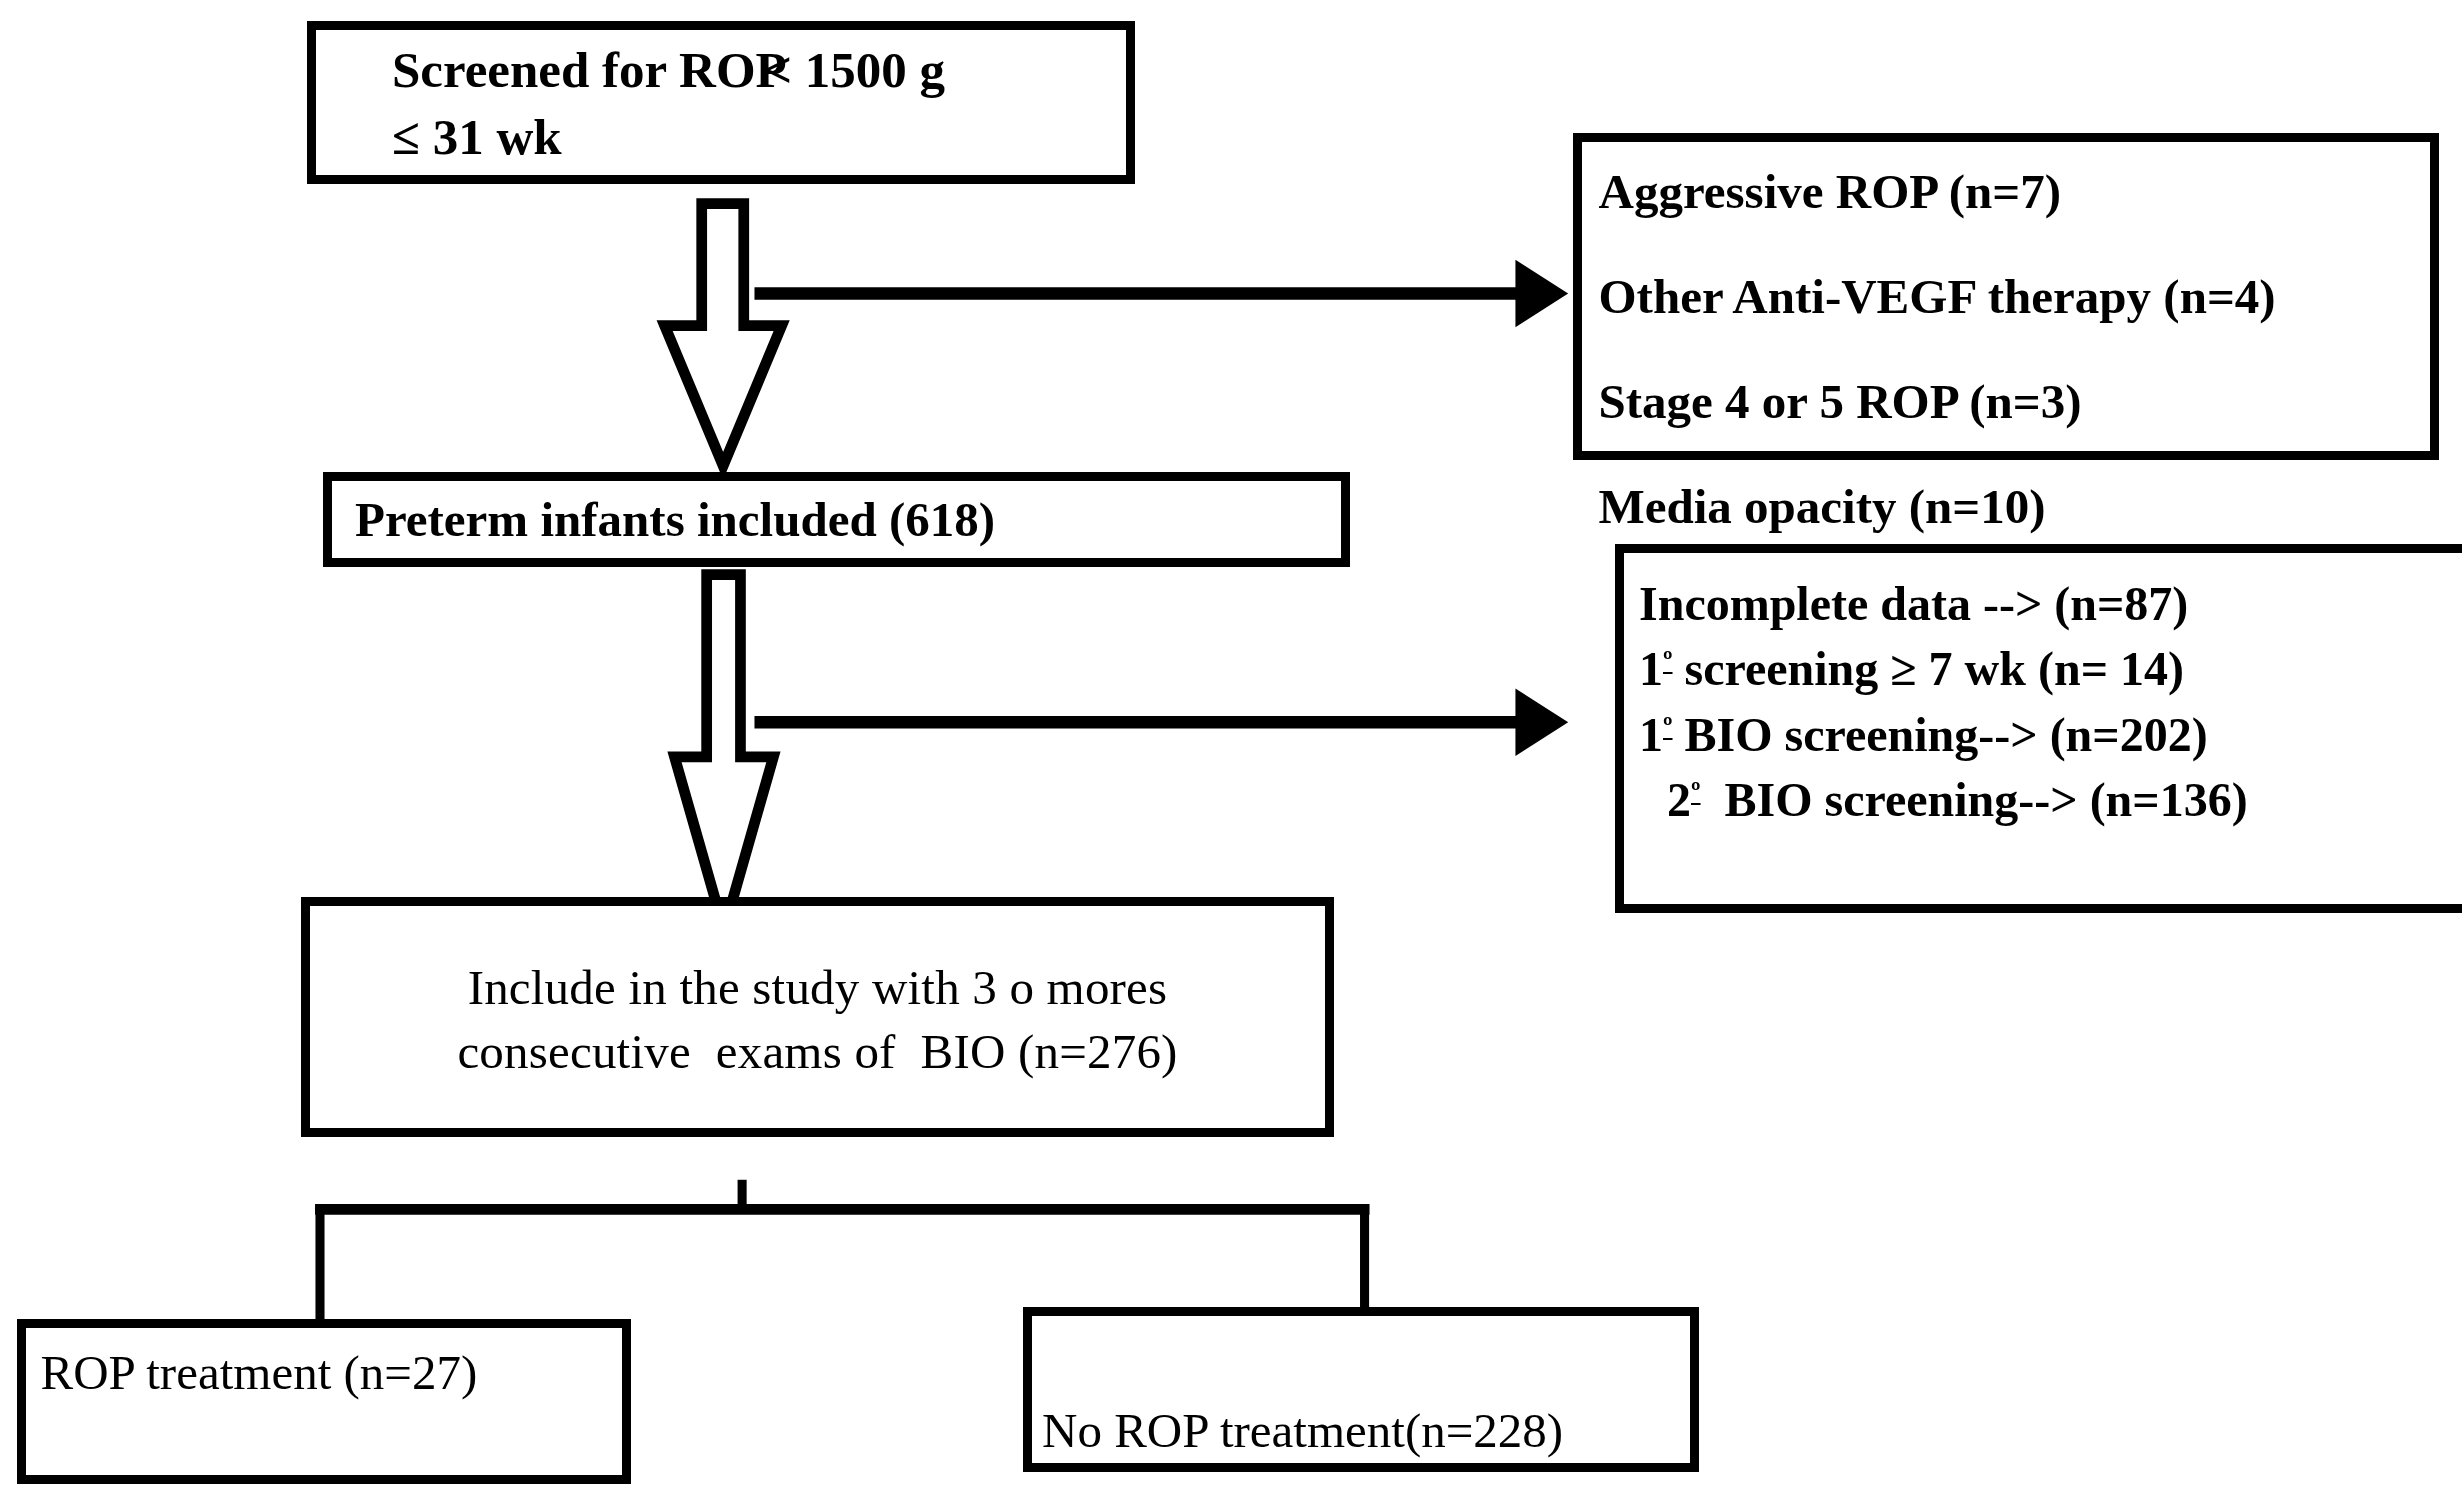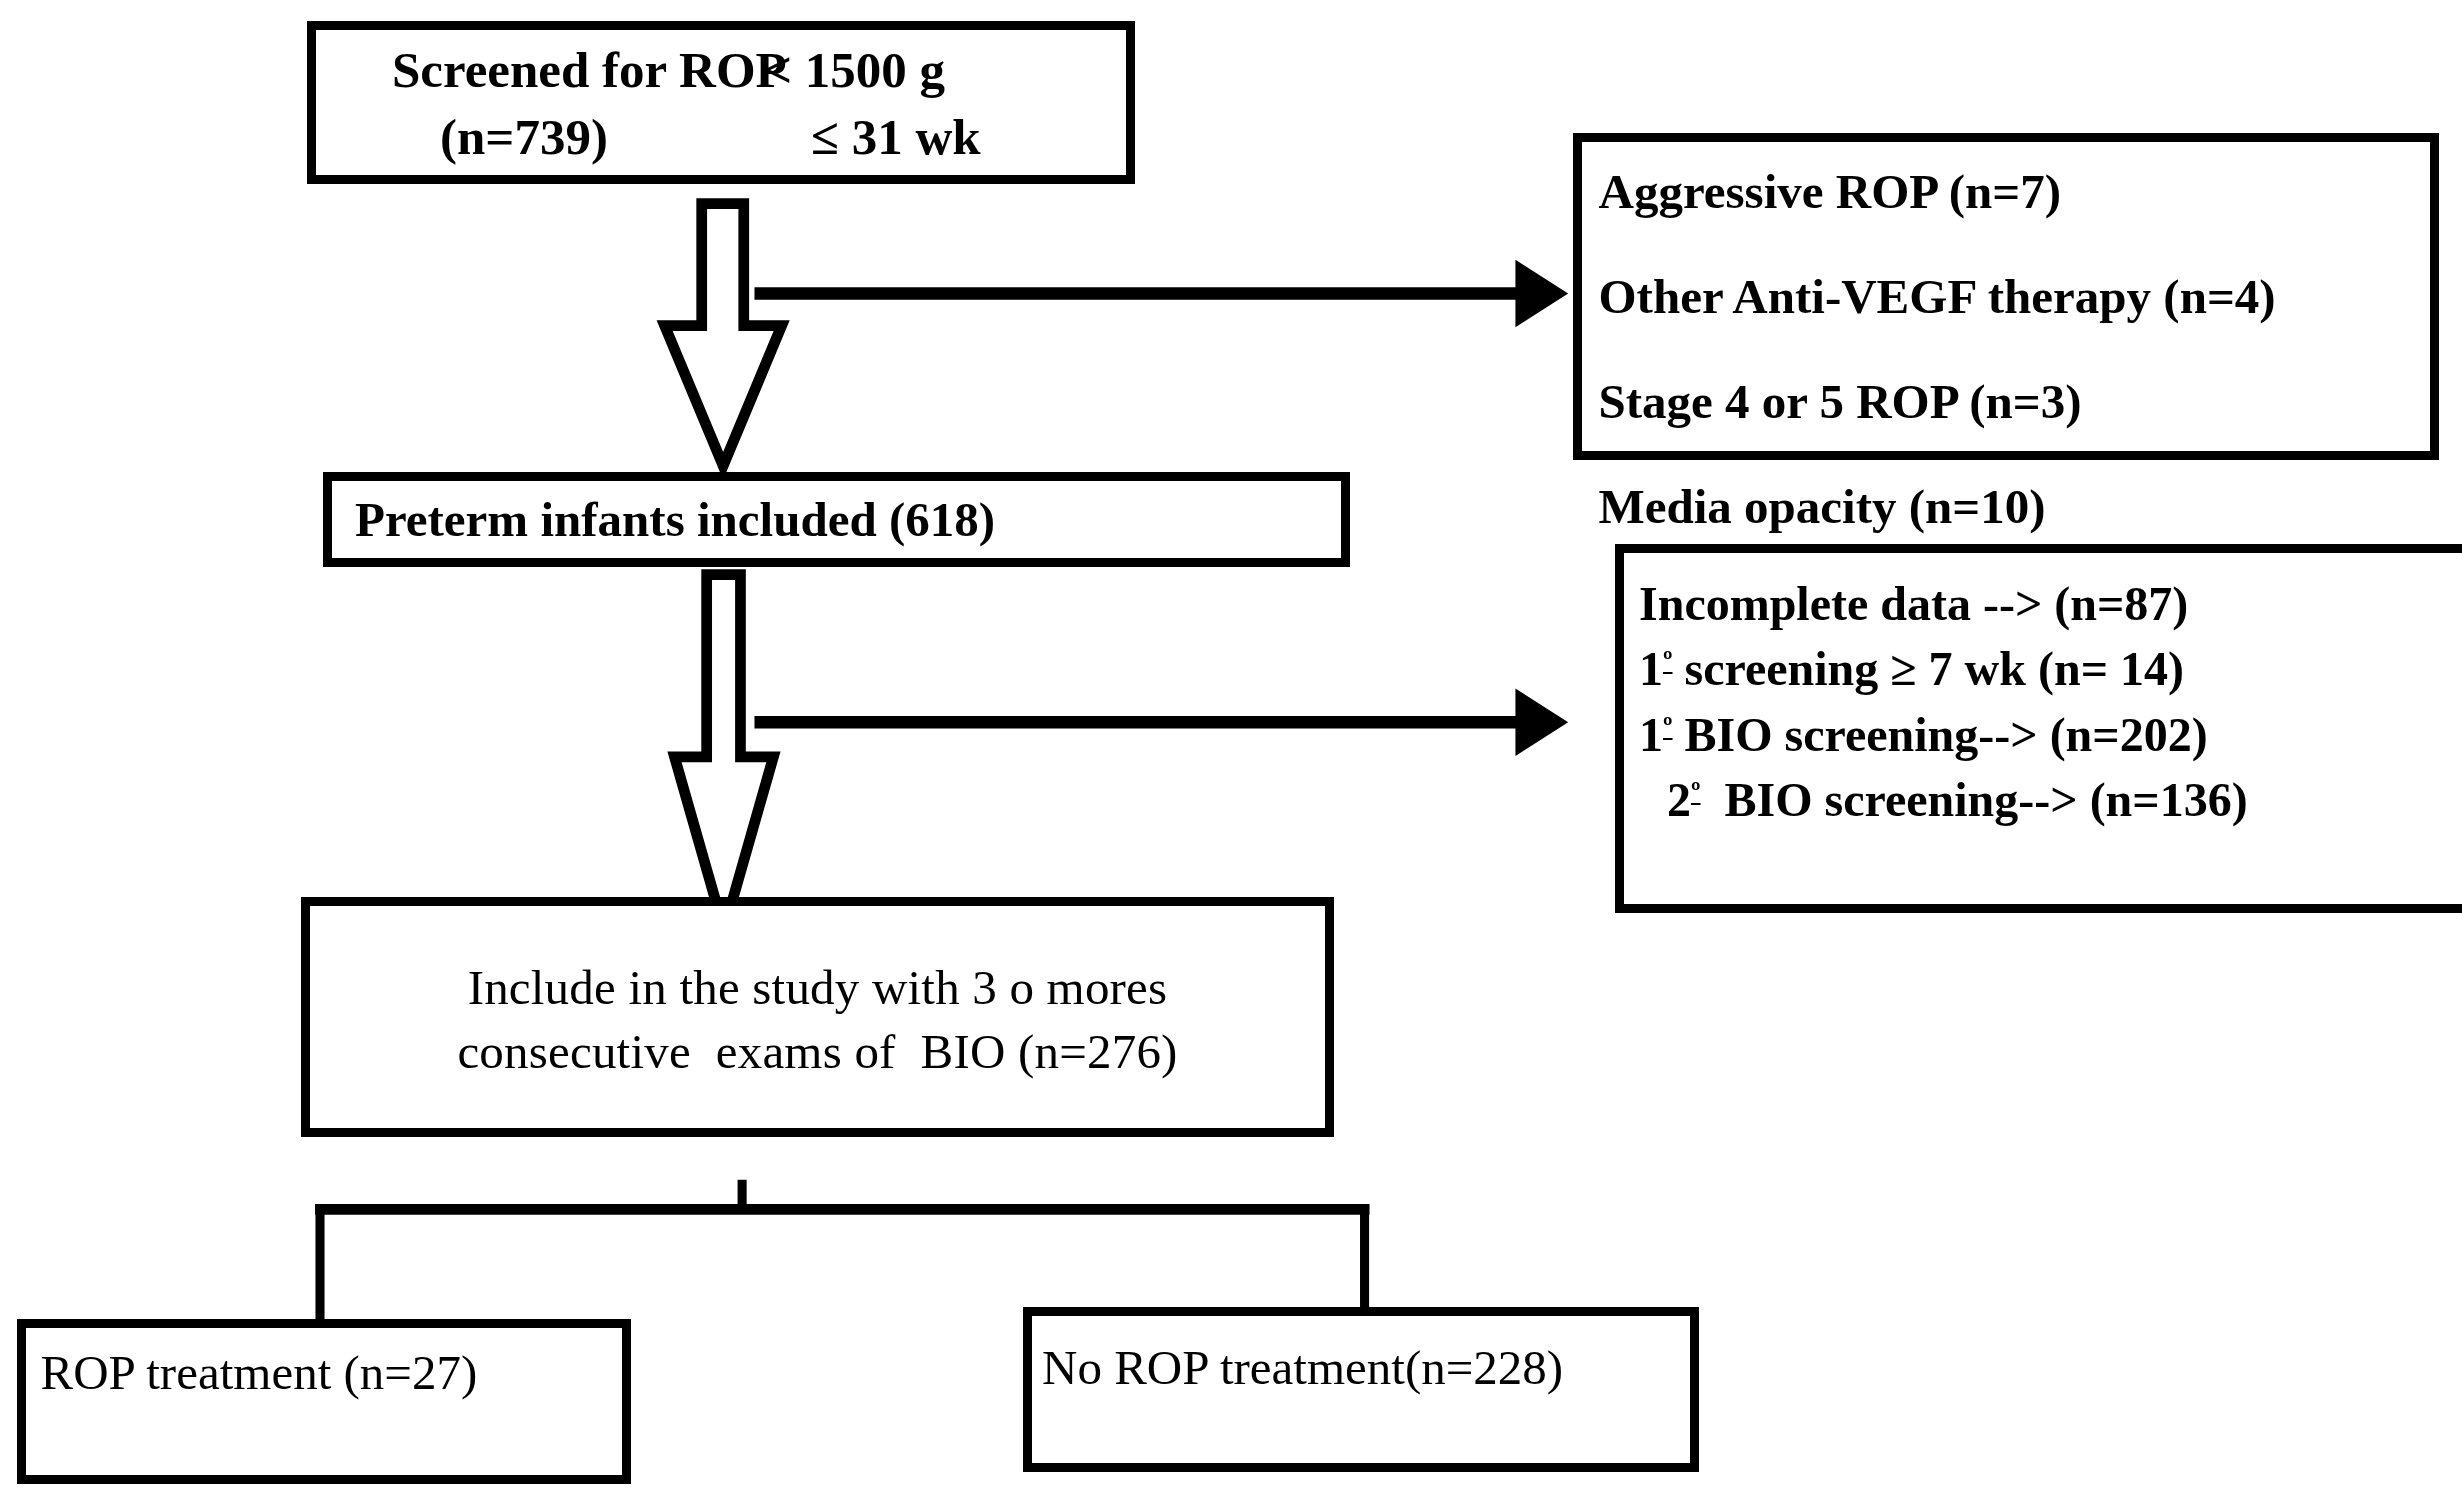--- a/index.html
+++ b/index.html
@@ -129,21 +129,21 @@
     font-size: 49px;
     font-weight: normal;
   }
 
   #box-no-rop-treat {
     left: 1023px;
     top: 1307px;
     width: 676px;
     height: 165px;
   }
-  #box-no-rop-treat .box-inner { padding: 20px 0 0 10px; }
+  #box-no-rop-treat .box-inner { padding: 20px 0 0 10px; justify-content: flex-end; }
   #box-no-rop-treat .line-row {
     font-size: 49px;
     font-weight: normal;
   }
 
   sup.ord {
     font-size: 0.60em;
     vertical-align: 0.52em;
     text-decoration: underline;
     line-height: 0;
@@ -182,21 +182,20 @@
     <line x1="1655" y1="1462" x2="1655" y2="1592" stroke="#000000" stroke-width="11"></line>
   </svg>
 
   <div class="box" id="box-screened">
     <div class="box-inner">
       <div class="line-row row1">
         <span class="col-a">Screened for ROP</span>
         <span class="col-b">&lt; 1500 g</span>
       </div>
       <div class="line-row row2">
-        <span class="col-a">(n=739)</span>
         <span class="col-b">≤ 31 wk</span>
       </div>
     </div>
   </div>
 
   <div class="box" id="box-preterm">
     <div class="box-inner">
       <div class="line-row">Preterm infants included (618)</div>
     </div>
   </div>

